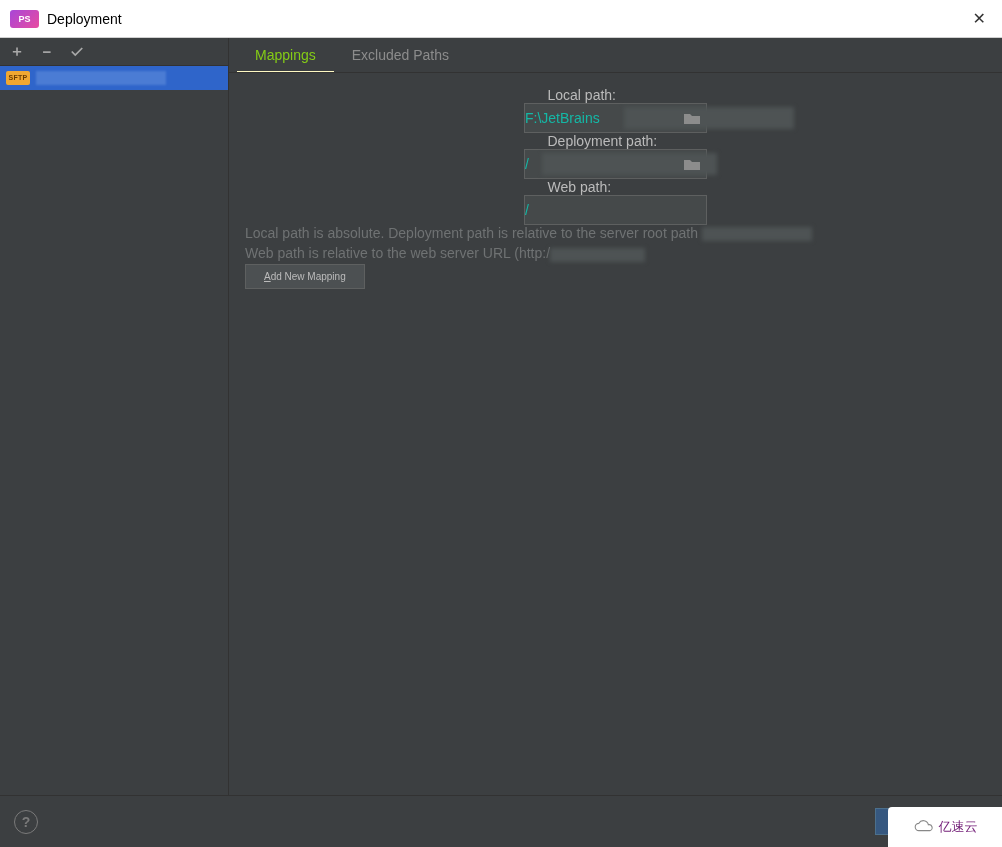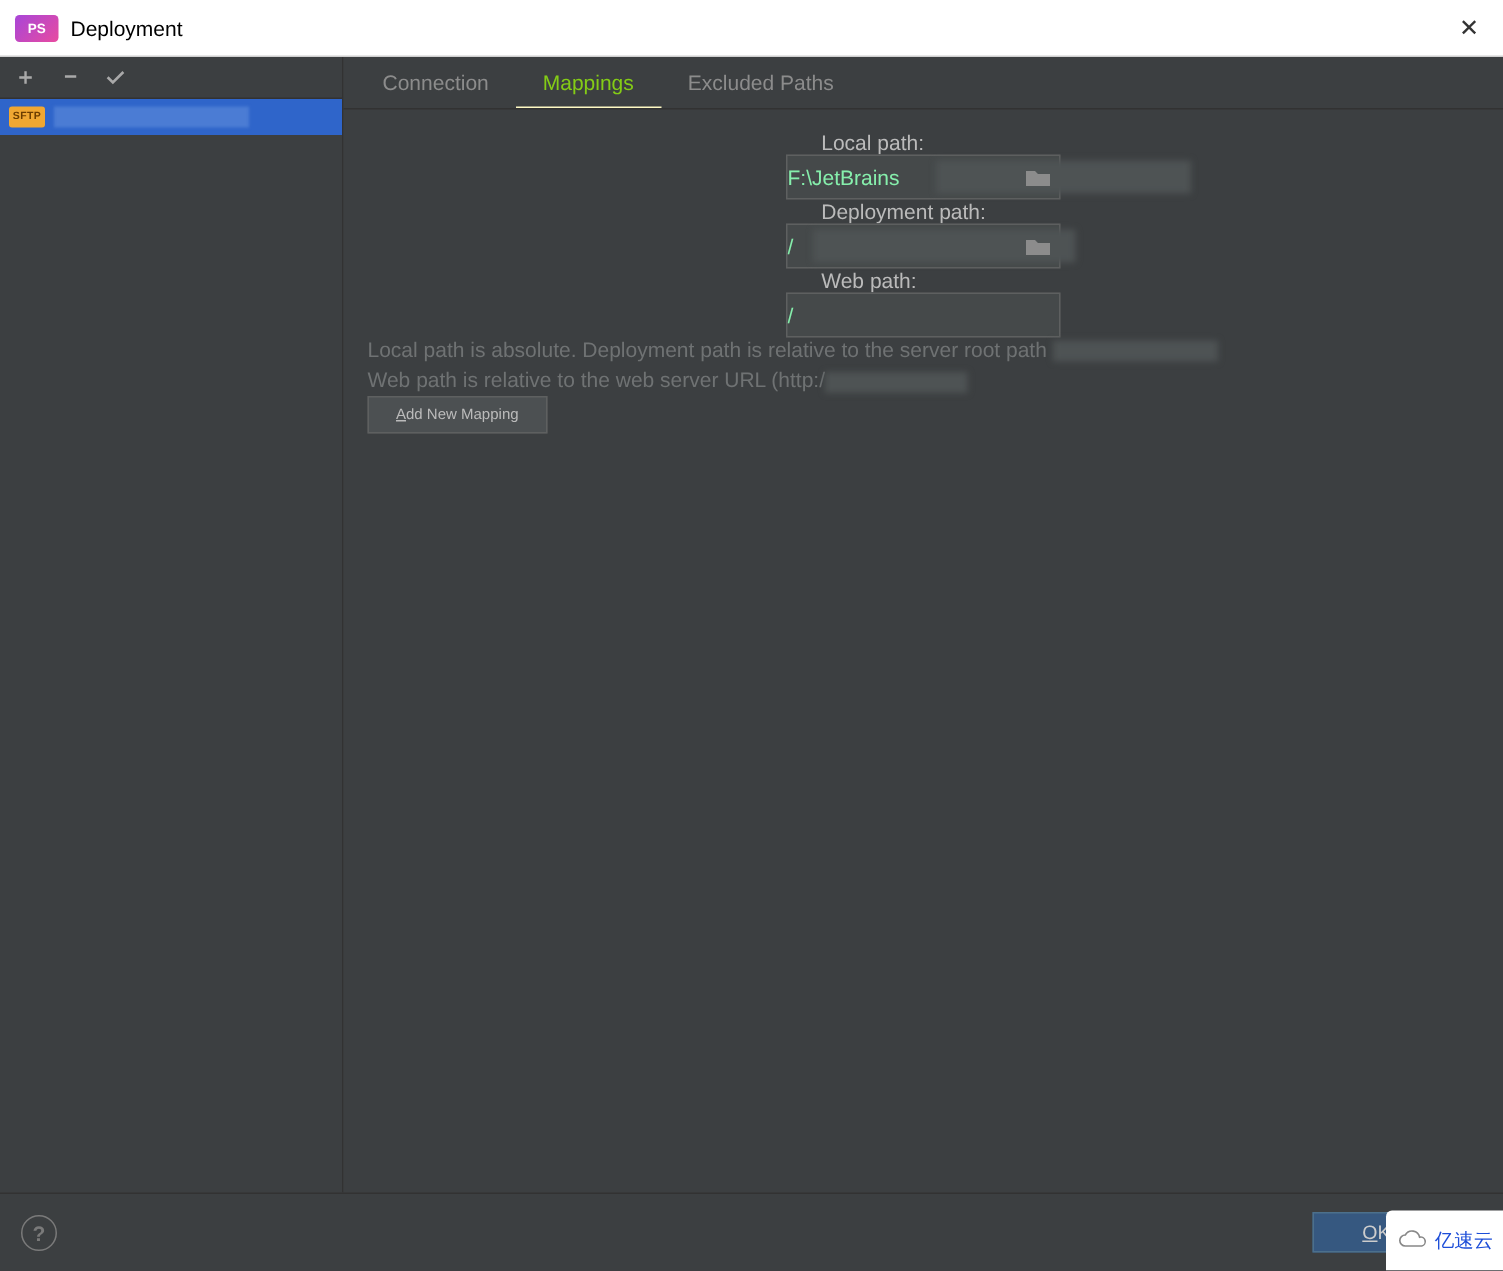--- a/index.html
+++ b/index.html
@@ -151,21 +151,21 @@
     flex: 1;
     position: relative;
     display: flex;
     align-items: center;
   }
   .text-input {
     flex: 1;
     height: 30px;
     background: #45494a;
     border: 1px solid #5e6060;
-    color: #86efac;
+    color: #14b8a6;
     padding: 0 0;
     font-size: 14px;
     outline: none;
   }
   .redact-overlay {
     position: absolute;
     top: 4px;
     height: 22px;
     background: #4e5354;
     filter: blur(2px);
@@ -239,28 +239,28 @@
   .cancel-stub {
     width: 16px;
     height: 28px;
     background: #4c5052;
     border: 1px solid #5e6060;
   }
   .watermark {
     position: absolute;
     right: 0;
     bottom: 0;
-    width: 78px;
+    width: 114px;
     height: 40px;
     background: #ffffff;
     display: flex;
     align-items: center;
     justify-content: center;
     gap: 4px;
-    color: #1d4ed8;
+    color: #701a75;
     font-size: 13px;
     border-top-left-radius: 4px;
   }
   .watermark svg { flex-shrink: 0; }
 </style>
 </head>
 <body>
 
 <div class="titlebar">
   <div class="app-icon">PS</div>
@@ -283,21 +283,20 @@
     <div class="sidebar-list">
       <div class="server-item">
         <span class="sftp-badge">SFTP</span>
         <span class="server-label-redacted"></span>
       </div>
     </div>
   </div>
 
   <div class="content">
     <div class="tabs">
-      <div class="tab">Connection</div>
       <div class="tab active">Mappings</div>
       <div class="tab">Excluded Paths</div>
     </div>
 
     <div class="form-area">
 
       
       <div class="form-row">
         <div class="form-label">Local path:</div>
         <div class="input-wrap">

